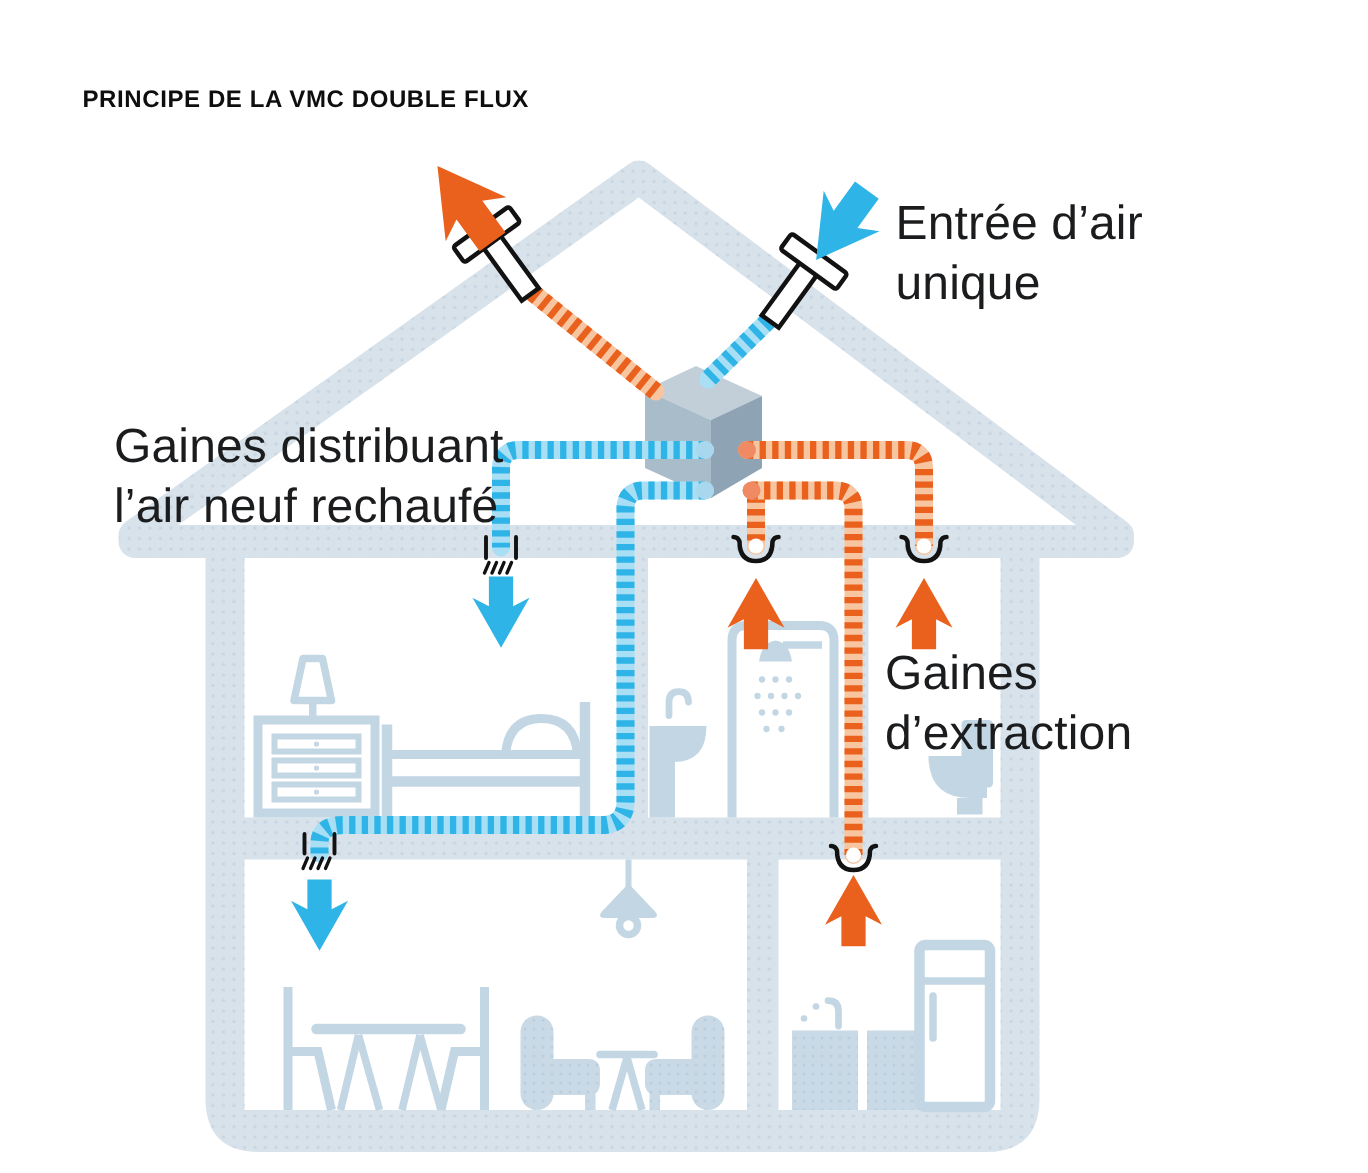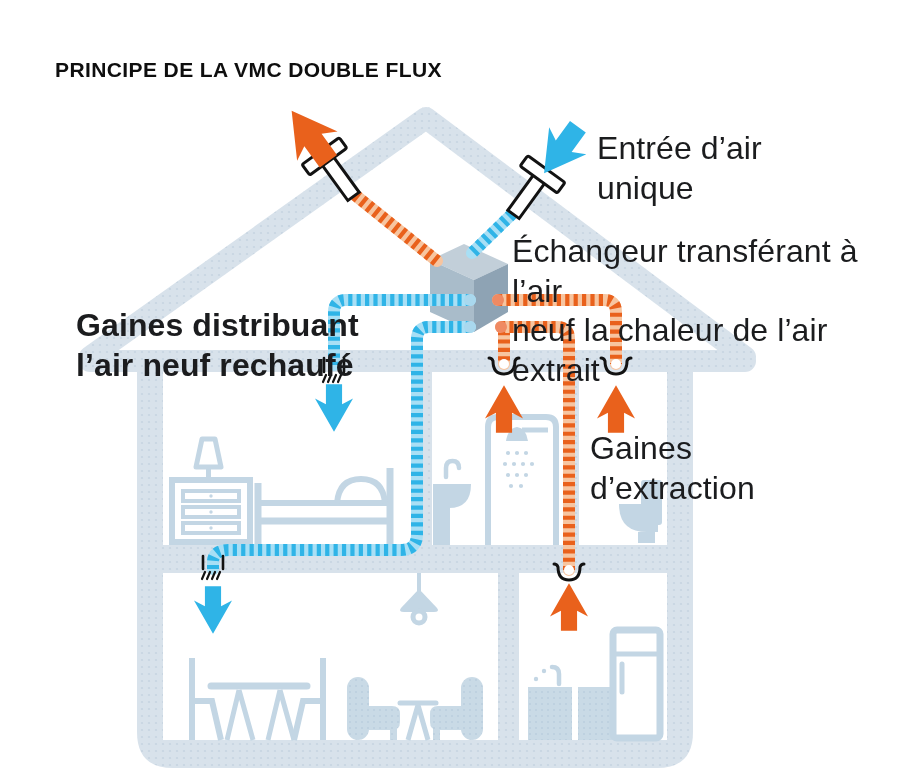--- a/index.html
+++ b/index.html
@@ -1,21 +1,21 @@
 <!DOCTYPE html>
 <html><head>
 <meta charset="utf-8">
 <style>
   html,body{margin:0;padding:0;background:#fff;}
   body{width:912px;height:782px;position:relative;overflow:hidden;
        font-family:"Liberation Sans",sans-serif;}
   #stage{position:absolute;left:0;top:0;width:912px;height:782px;}
   .label{position:absolute;color:#1b1c1e;font-size:32px;line-height:1.24;
          white-space:pre-line;letter-spacing:0.1px;}
-  .title{position:absolute;left:55px;top:58px;color:#0e0e0e;font-size:21px;
+  .title{position:absolute;left:55px;top:58px;color:#0e0e0e;font-size:16px;
          font-weight:bold;letter-spacing:0.4px;}
   svg{position:absolute;left:0;top:0;}
   .duct-b-base{stroke:#a8dff5;stroke-width:12;fill:none;stroke-linecap:round;}
   .duct-b-str {stroke:#2fb4e7;stroke-width:12;fill:none;stroke-dasharray:4.2 4.2;}
   .duct-o-base{stroke:#f7c5a0;stroke-width:12;fill:none;stroke-linecap:round;}
   .duct-o-str {stroke:#e9611c;stroke-width:12;fill:none;stroke-dasharray:4.2 4.2;}
   .furn{stroke:#c3d6e4;fill:none;}
   .vent-black{stroke:#121212;fill:none;stroke-linecap:round;}
 </style>
 </head>
@@ -233,20 +233,18 @@
     <use href="#arr" fill="#2fb4e7" transform="translate(213,610) rotate(180) scale(0.95)"></use>
     <use href="#arr" fill="#e9611c" transform="translate(504,409) scale(0.95)"></use>
     <use href="#arr" fill="#e9611c" transform="translate(616,409) scale(0.95)"></use>
     <use href="#arr" fill="#e9611c" transform="translate(569,607) scale(0.95)"></use>
   </g>
 </svg>
 
 <div class="title">PRINCIPE DE LA VMC DOUBLE FLUX</div>
 <div class="label" style="left:597px;top:129px;">Entrée d’air
 unique</div>
-<div class="label" style="left:512px;top:232px;">Échangeur transférant à l’air
-neuf la chaleur de l’air extrait</div>
-<div class="label" style="left:76px;top:306px;font-weight:bold;">Gaines distribuant
+<div class="label" style="left:76px;top:278px;">Gaines distribuant
 l’air neuf rechaufé</div>
 <div class="label" style="left:590px;top:429px;">Gaines
 d’extraction</div>
 
 </div>
 
 </body></html>

